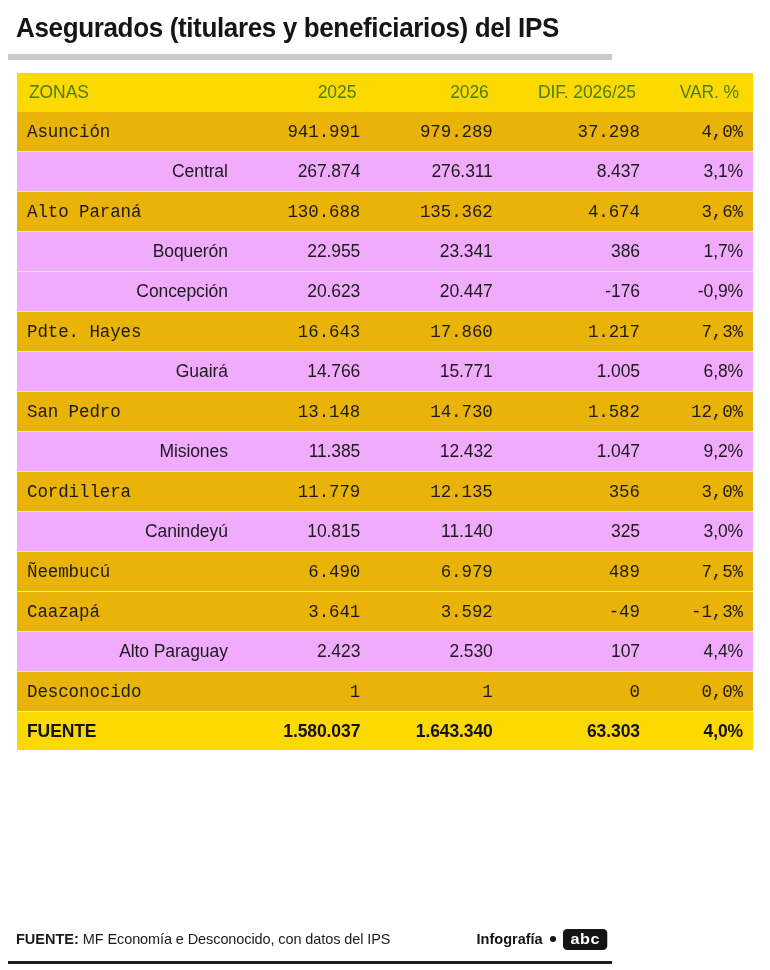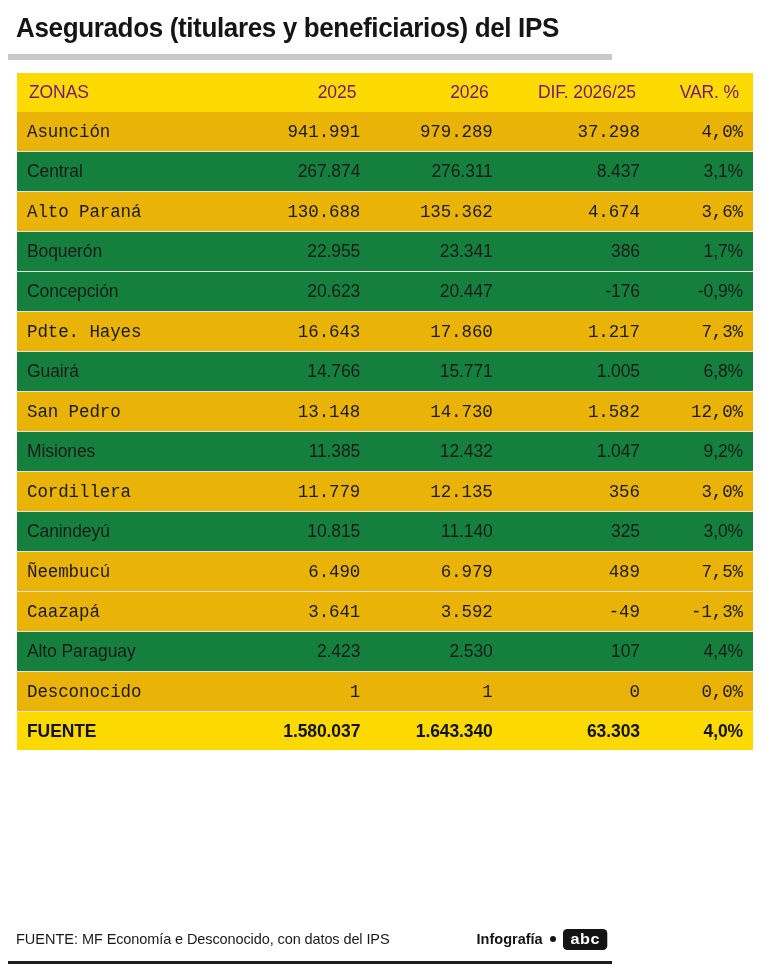--- a/index.html
+++ b/index.html
@@ -79,27 +79,27 @@
     font-weight: 400;
     letter-spacing: -0.1px;
   }
 
   thead th {
     background: #fcd900;
     height: 32px;
     font-weight: 700;
     font-size: 17.5px;
     letter-spacing: 0.1px;
-    color: #701a75;
+    color: #4d7c0f;
   }
   thead th.lbl { text-align: left;  padding-left: 12px; }
   thead th.num { text-align: right; padding-right: 14px; }
 
   tbody tr.r-odd  td { background: #eab308; font-family: Liberation Mono, monospace; }
-  tbody tr.r-even td { background: #15803d; }
+  tbody tr.r-even td { background: #f0abfc; text-align: right; }
   tbody tr td {
     border-bottom: 1px solid #e2e2e2;
   }
   tbody tr:first-child td { border-top: none; }
 
   td.lbl {
     text-align: left;
     padding-left: 12px;
     color: #1b1b1b;
   }
@@ -136,21 +136,21 @@
     height: 46px;
     padding-top: 8px;
   }
   .source {
     font-size: 14.5px;
     color: #1b1b1b;
     letter-spacing: -0.1px;
     white-space: nowrap;
   }
   .source .src-label {
-    font-weight: 400;
+    font-weight: 700;
     letter-spacing: 0;
   }
   .credit {
     display: flex;
     align-items: center;
     gap: 7px;
     font-size: 14.5px;
     font-weight: 700;
     color: #141414;
     white-space: nowrap;

